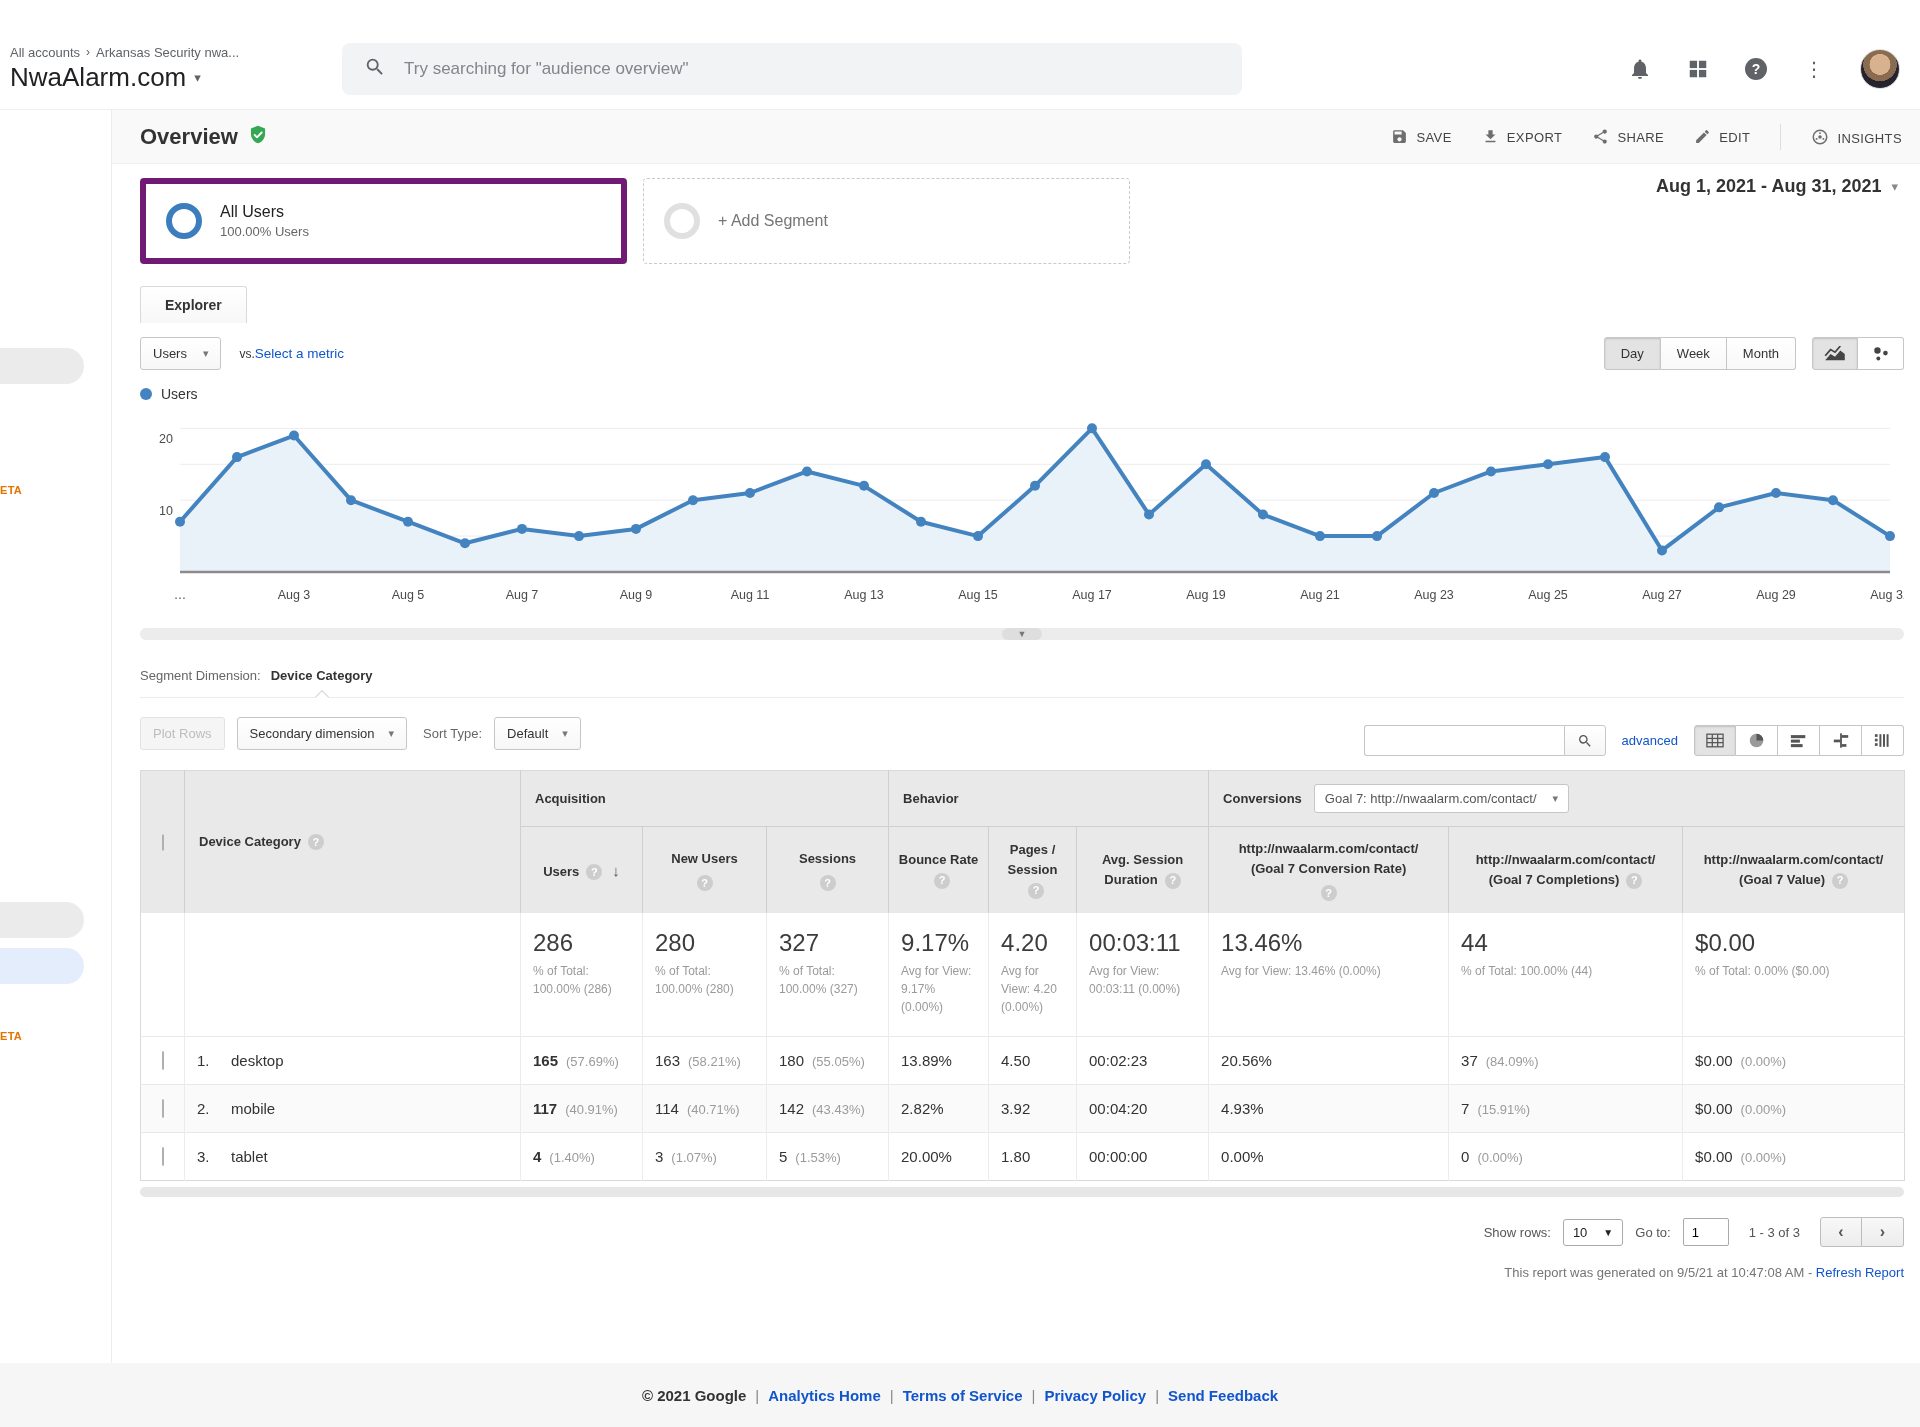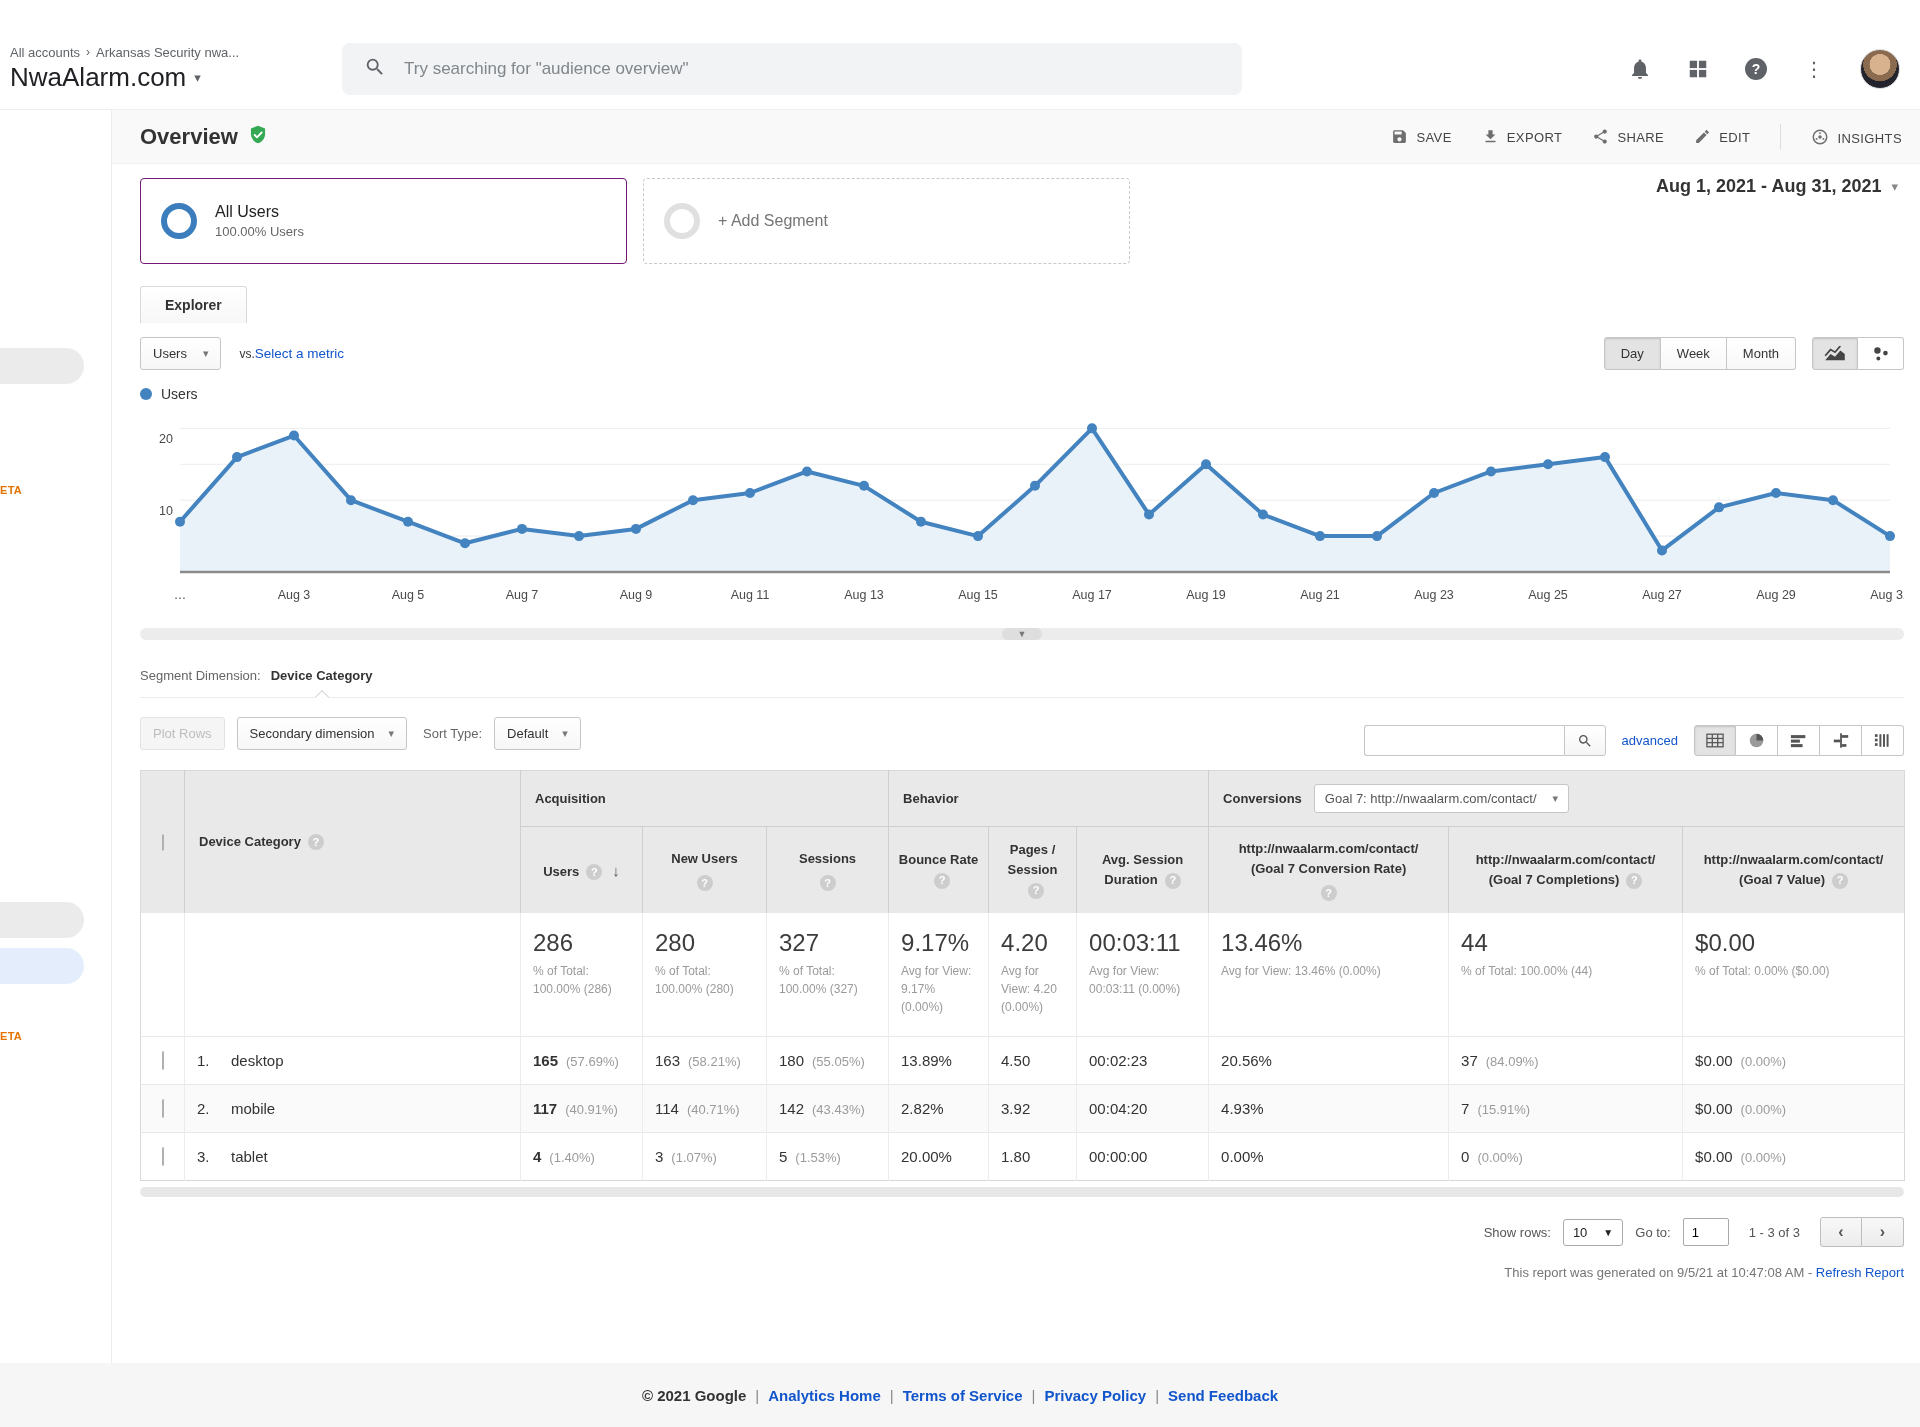--- a/index.html
+++ b/index.html
@@ -37,21 +37,21 @@
   .rh-title { font-size:22px; font-weight:bold; color:#333; margin-right:10px; }
   .actions { margin-left:auto; display:flex; align-items:center; gap:30px; }
   .action { display:flex; align-items:flex-end; gap:8px; font-size:13px; color:#444; letter-spacing:.4px; cursor:pointer; }
   .action svg { fill:#6e6e6e; }
   .action-divider { width:1px; height:26px; background:#ddd; }
 
   
   .report-body { background:#fff; padding:0 16px 0 28px; }
 
   .segment-row { display:flex; gap:16px; padding-top:14px; position:relative; }
-  .seg-card { width:487px; height:86px; border:1px solid #701a75; border-radius:4px; background:#fff; display:flex; align-items:center; padding:0 20px; gap:18px; cursor:pointer; }
+  .seg-card { width:487px; height:86px; border:6px solid #701a75; border-radius:4px; background:#fff; display:flex; align-items:center; padding:0 20px; gap:18px; cursor:pointer; }
   .seg-circle { width:36px; height:36px; border-radius:50%; border:6px solid #3b7dbd; flex:0 0 auto; }
   .seg-circle.gray { border-color:#e0e0e0; }
   .seg-title { font-size:16px; color:#222; }
   .seg-sub { font-size:13px; color:#666; margin-top:3px; }
   .add-card { border:1px dashed #c9c9c9; }
   .add-label { font-size:16px; color:#757575; }
   .date-picker { position:absolute; right:6px; top:12px; display:flex; align-items:center; gap:10px; cursor:pointer; }
   .date-text { font-size:18px; font-weight:bold; color:#333; }
   .date-caret { font-size:13px; color:#888; }
 

